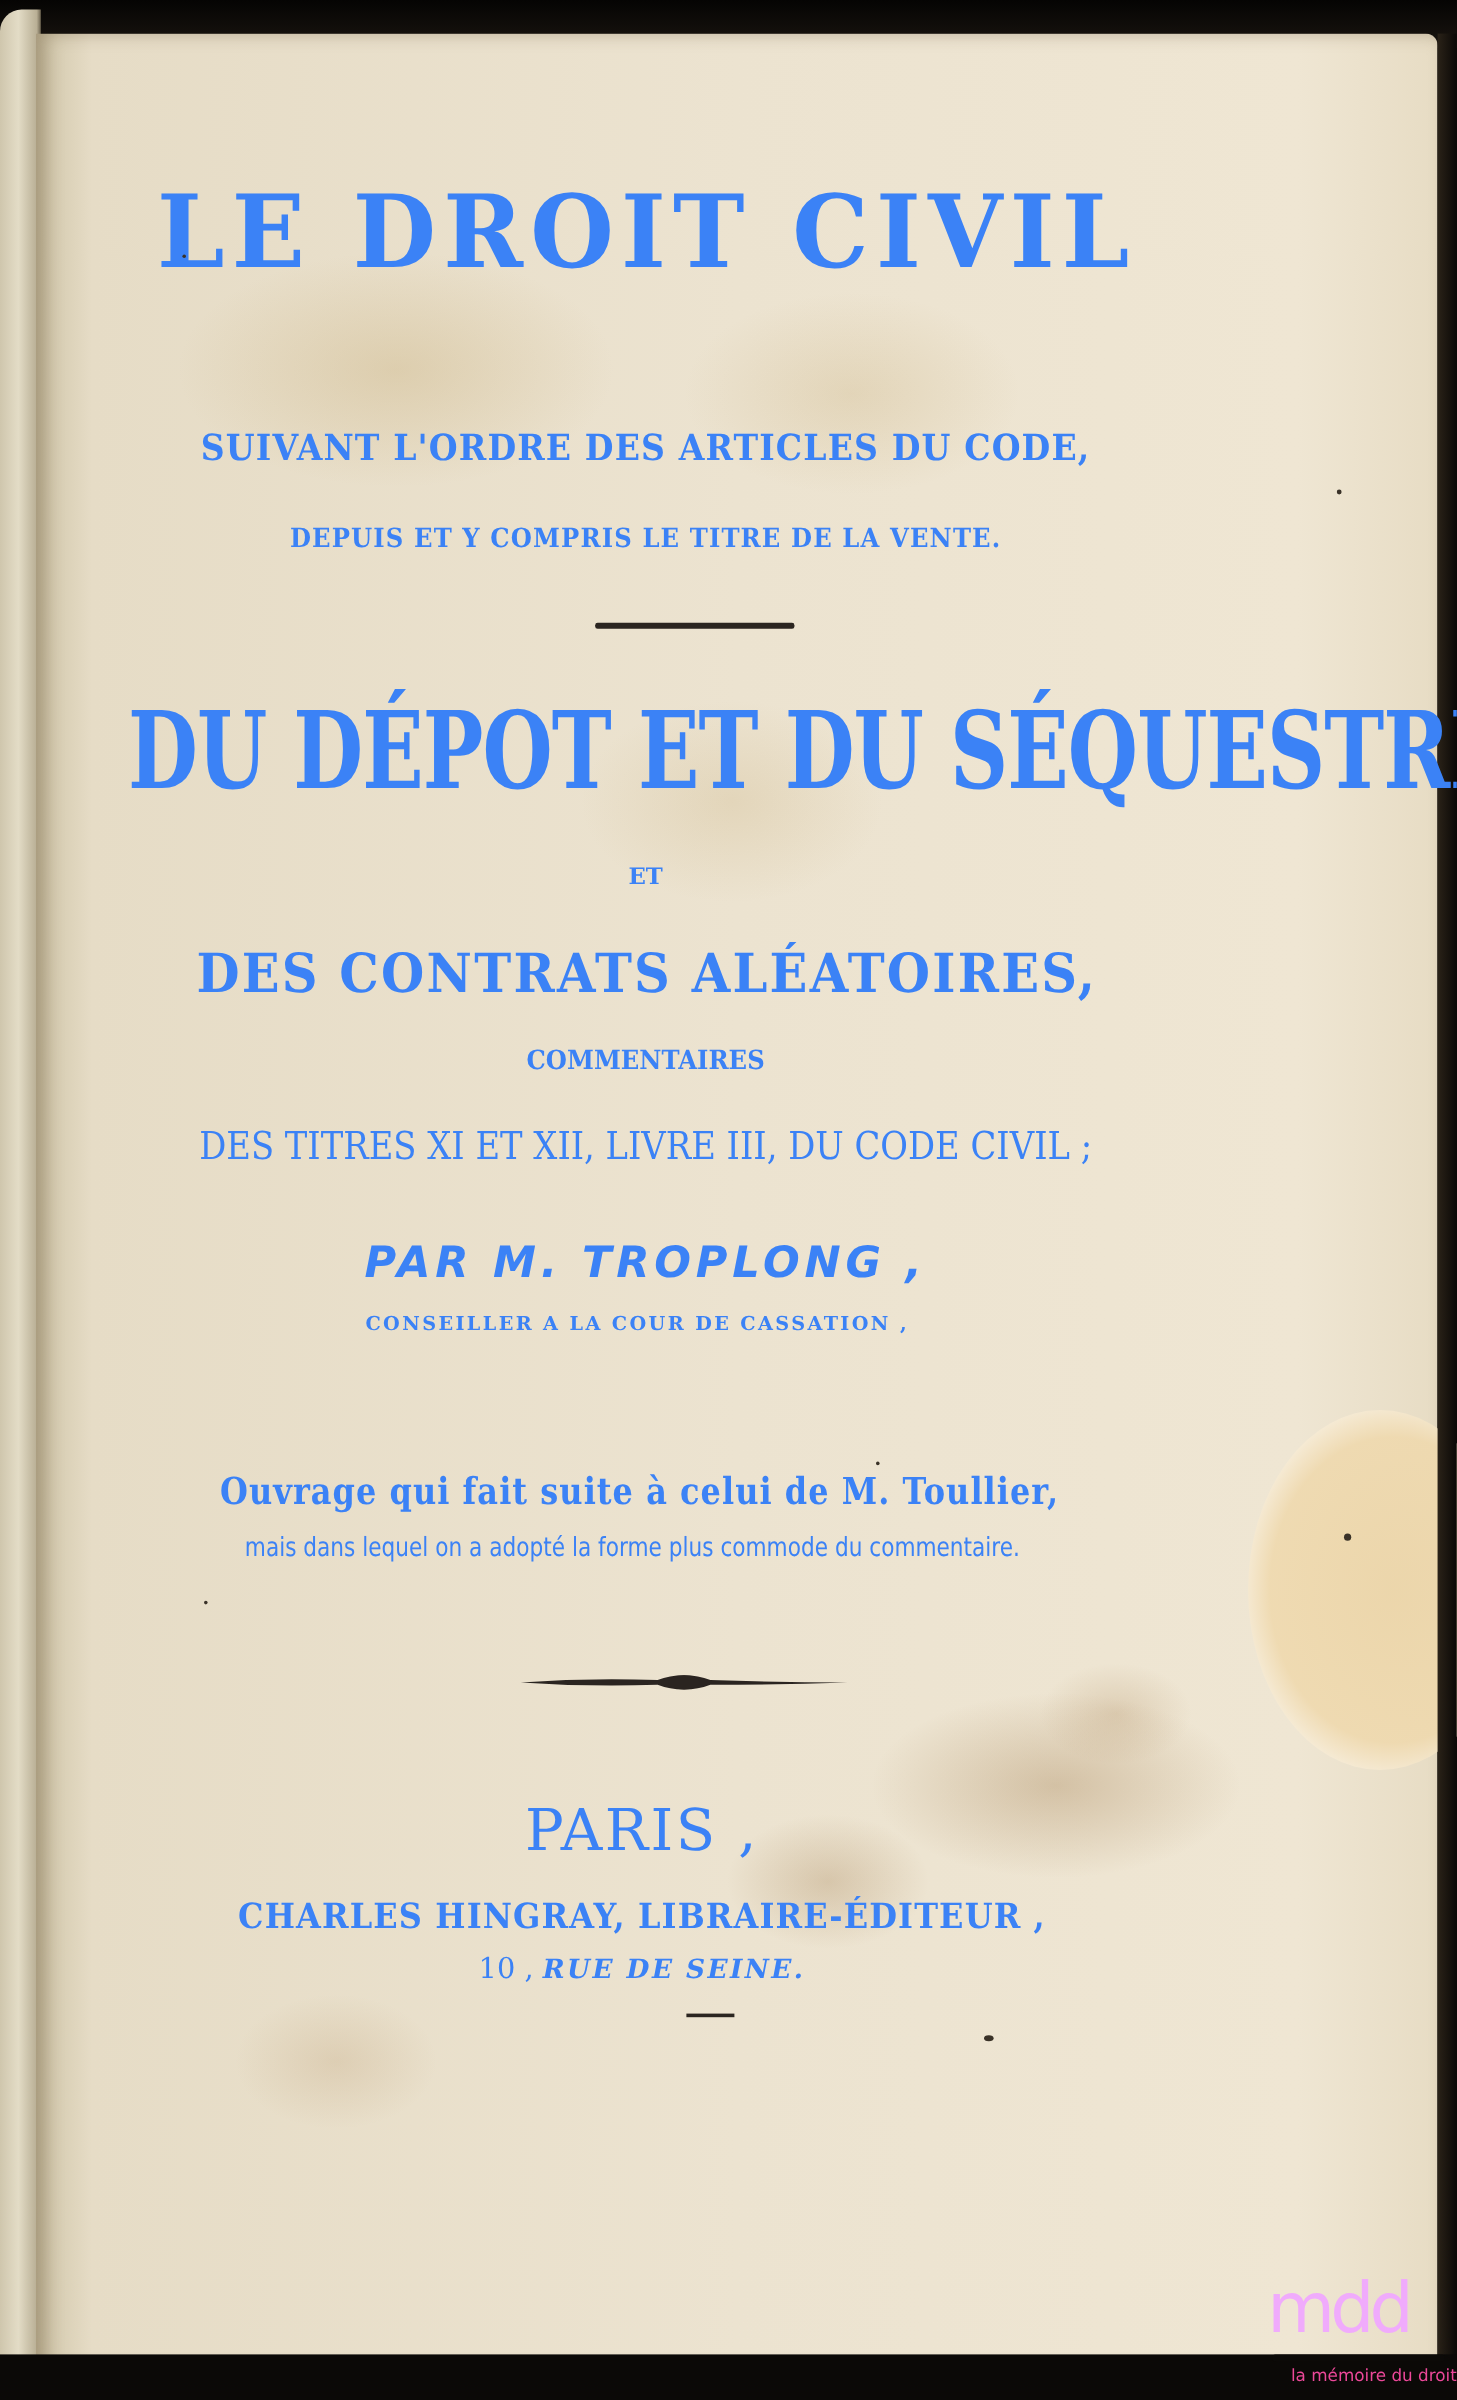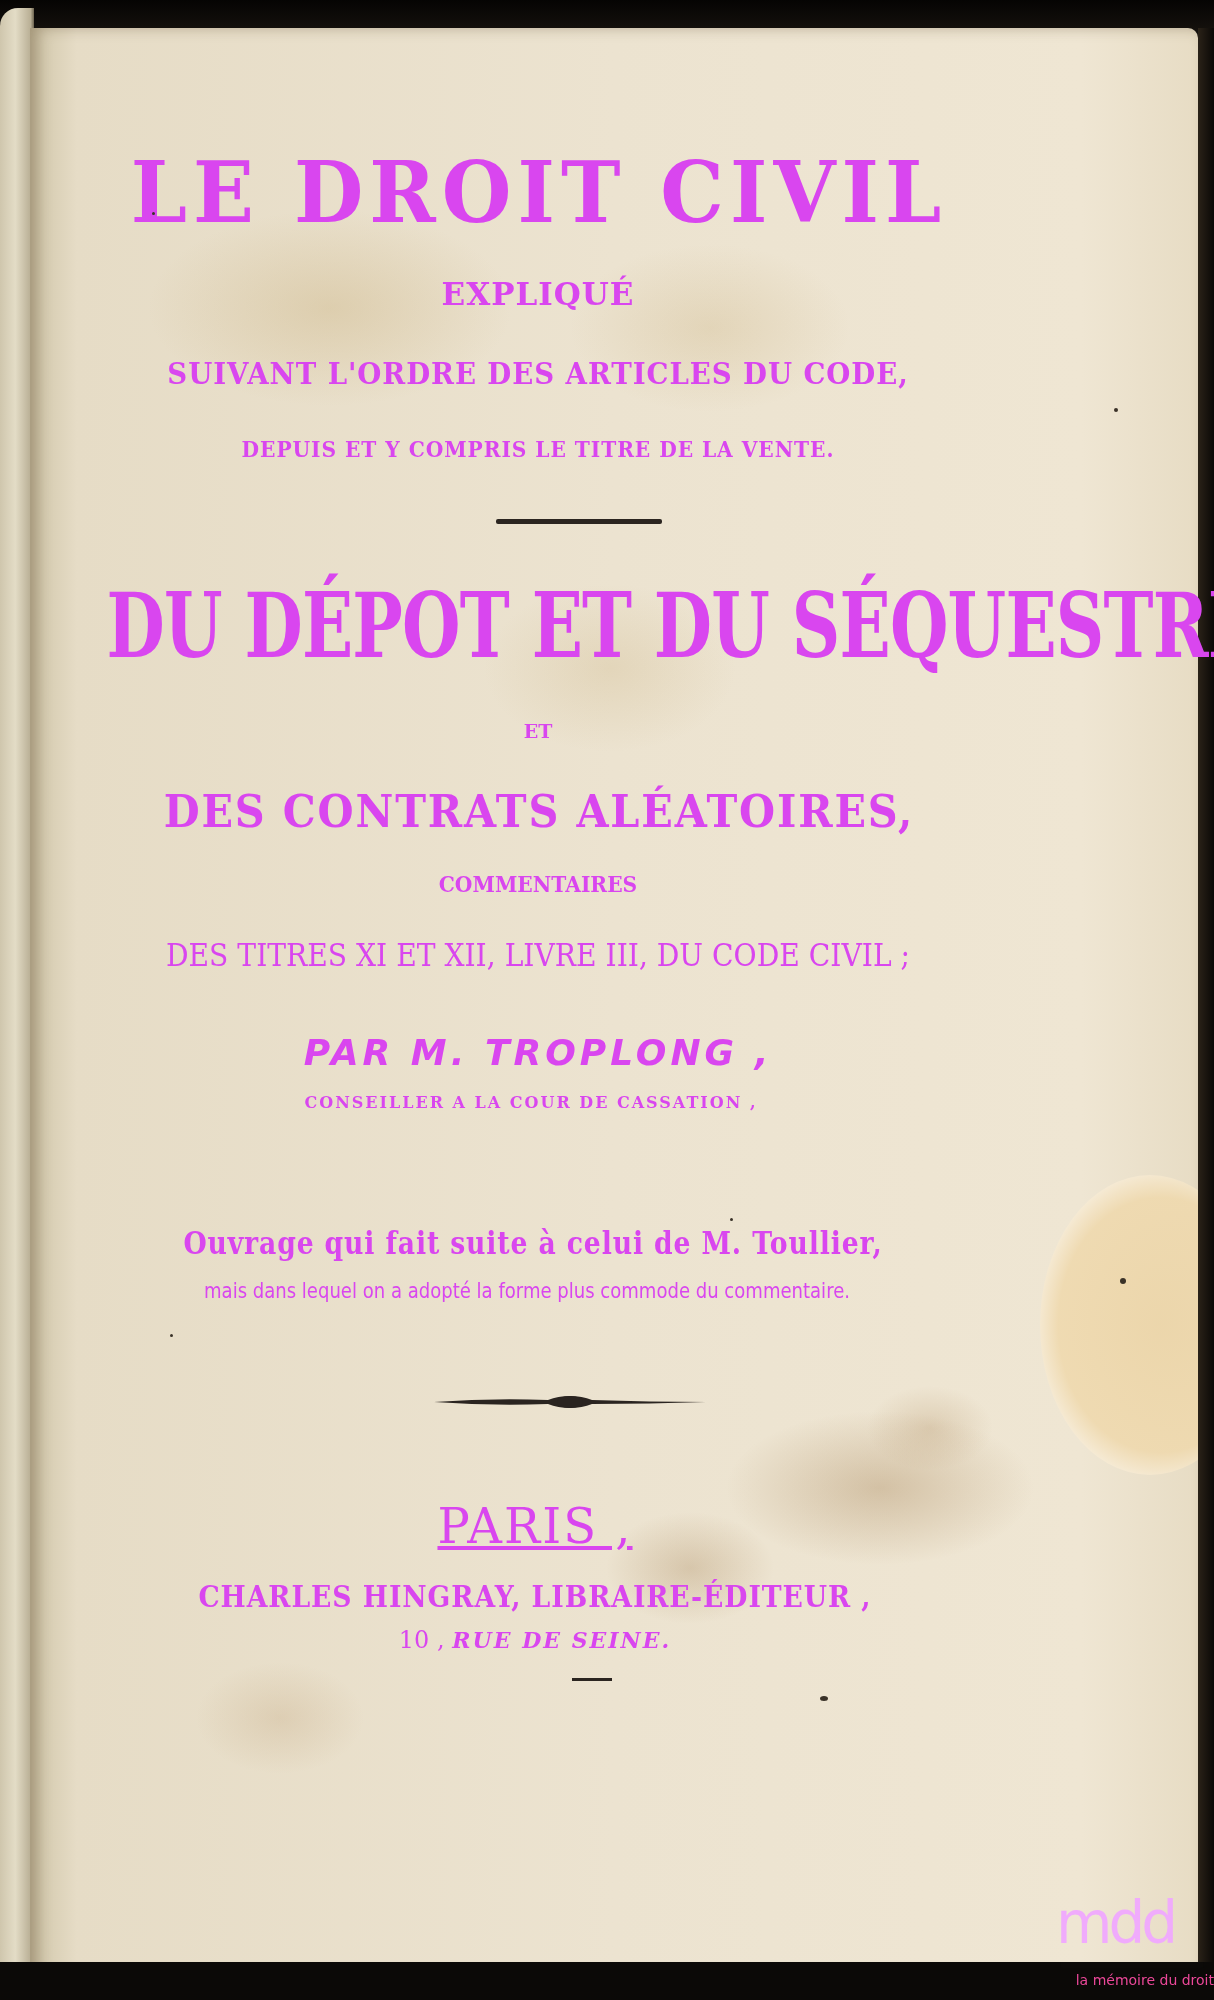--- a/index.html
+++ b/index.html
@@ -40,21 +40,21 @@
   .right-edge {
     position: absolute; left: 1198px; top: 28px; width: 16px; height: 1972px;
     background: linear-gradient(90deg, #2a2218, #0a0806);
   }
   .bottom-edge {
     position: absolute; left: 0; top: 1962px; width: 1214px; height: 38px;
     background: #0b0907;
   }
   .content {
     position: absolute; left: 30px; top: 28px; width: 1046px; height: 1940px;
-    color: #d946ef;
+    color: #3b82f6;
   }
   .line {
     position: absolute; left: 0; width: 100%; text-align: center; white-space: nowrap;
   }
   .t1 { top: 118px; font-size: 80px; font-weight: bold; letter-spacing: 6px; transform: scaleY(1.05); padding-left: 0px; margin-left: -14px; }
   .t2 { top: 248px; font-size: 31px; font-weight: bold; letter-spacing: 1px; margin-left: -15px; }
   .t3 { top: 328px; font-size: 30px; font-weight: bold; letter-spacing: 1px; margin-left: -15px; transform: scaleX(0.92); }
   .t4 { top: 408px; font-size: 22px; font-weight: bold; letter-spacing: 1px; margin-left: -15px; transform: scaleX(0.92); }
   .rule1 { position: absolute; top: 491px; left: 466px; width: 166px; height: 5px; background: #2b2520; border-radius: 2px; }
   .t5 { top: 548px; font-size: 84px; font-weight: bold; letter-spacing: -1px; margin-left: -28px; transform: scaleX(0.80) scaleY(1.06); font-family: "DejaVu Serif", serif; }
@@ -64,21 +64,21 @@
   .t9 { top: 908px; font-size: 32px; font-weight: normal; margin-left: -15px; transform: scaleX(0.88); }
   .t10 { top: 1004px; font-size: 36px; font-weight: 900; font-style: italic; letter-spacing: 4px; margin-left: -15px; font-family: "DejaVu Sans", sans-serif; }
   .t11 { top: 1065px; font-size: 16px; font-weight: bold; letter-spacing: 2px; margin-left: -22px; }
   .t12 { top: 1093px; font-size: 16px; font-weight: bold; letter-spacing: 2px; margin-left: -22px; }
   .t13 { top: 1121px; font-size: 16px; font-weight: bold; letter-spacing: 2px; margin-left: -22px; }
   .t14 { top: 1197px; font-size: 31px; font-weight: bold; margin-left: -20px; font-family: "DejaVu Serif", serif; transform: scaleX(0.86); letter-spacing: 1px; }
   .t15 { top: 1250px; font-size: 22px; margin-left: -26px; font-family: "DejaVu Sans", sans-serif; transform: scaleX(0.82); }
   .orn {
     position: absolute; top: 1364px; left: 400px; width: 280px; height: 20px;
   }
-  .t16 { top: 1470px; font-size: 48px; margin-left: -18px; letter-spacing: 2px; text-decoration: underline; }
+  .t16 { top: 1470px; font-size: 48px; margin-left: -18px; letter-spacing: 2px; }
   .t17 { top: 1552px; font-size: 29px; font-weight: bold; margin-left: -18px; transform: scaleX(0.92); letter-spacing: 1px; }
   .t18 { top: 1598px; font-size: 24px; margin-left: -18px; }
   .t18 .small { font-size: 22px; font-weight: bold; letter-spacing: 2px; font-style: italic; }
   .rule2 { position: absolute; top: 1650px; left: 542px; width: 40px; height: 3px; background: #2b2520; }
   .t19 { top: 1680px; font-size: 34px; margin-left: -18px; letter-spacing: 1px; }
   .logo {
     position: absolute; left: 1056px; top: 1894px; width: 150px; height: 100px;
   }
   .logo-mark {
     position: absolute; left: 0; top: 0; width: 150px;
@@ -97,21 +97,20 @@
 
 <div class="frame-top"></div>
 <div class="left-leaf"></div>
 <div class="page"></div>
 <div class="water-stain"></div>
 <div class="right-edge"></div>
 <div class="bottom-edge"></div>
 
 <div class="content">
   <div class="line t1">LE DROIT CIVIL</div>
-  <div class="line t2">EXPLIQUÉ</div>
   <div class="line t3">SUIVANT L'ORDRE DES ARTICLES DU CODE,</div>
   <div class="line t4">DEPUIS ET Y COMPRIS LE TITRE DE LA VENTE.</div>
   <div class="rule1"></div>
 
   <div class="line t5">DU DÉPOT ET DU SÉQUESTRE,</div>
   <div class="line t6">ET</div>
   <div class="line t7">DES CONTRATS ALÉATOIRES,</div>
   <div class="line t8">COMMENTAIRES</div>
   <div class="line t9">DES TITRES  XI ET XII, LIVRE III, DU CODE CIVIL ;</div>
 

